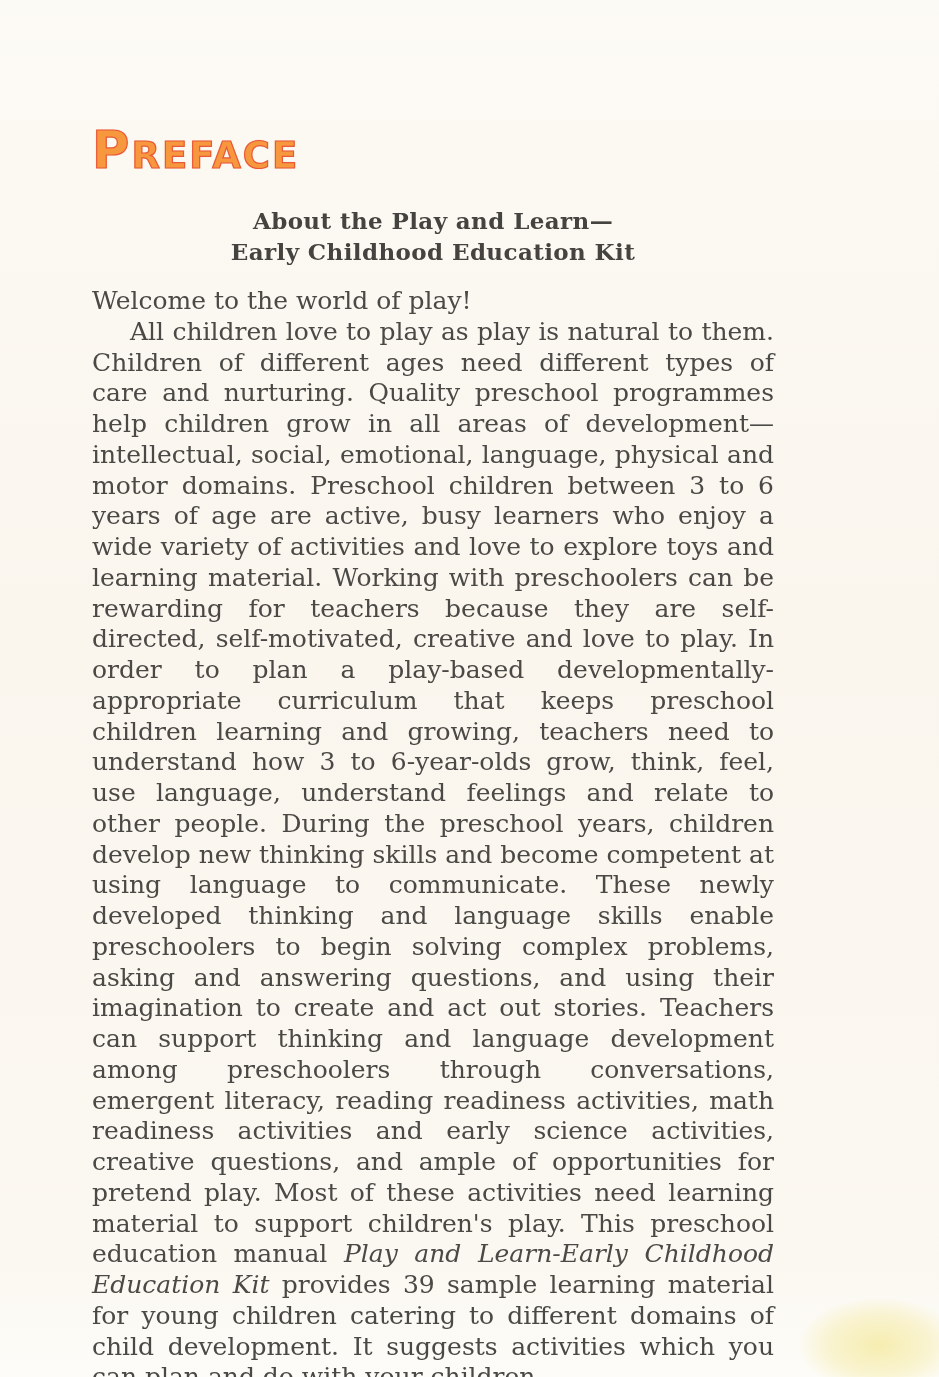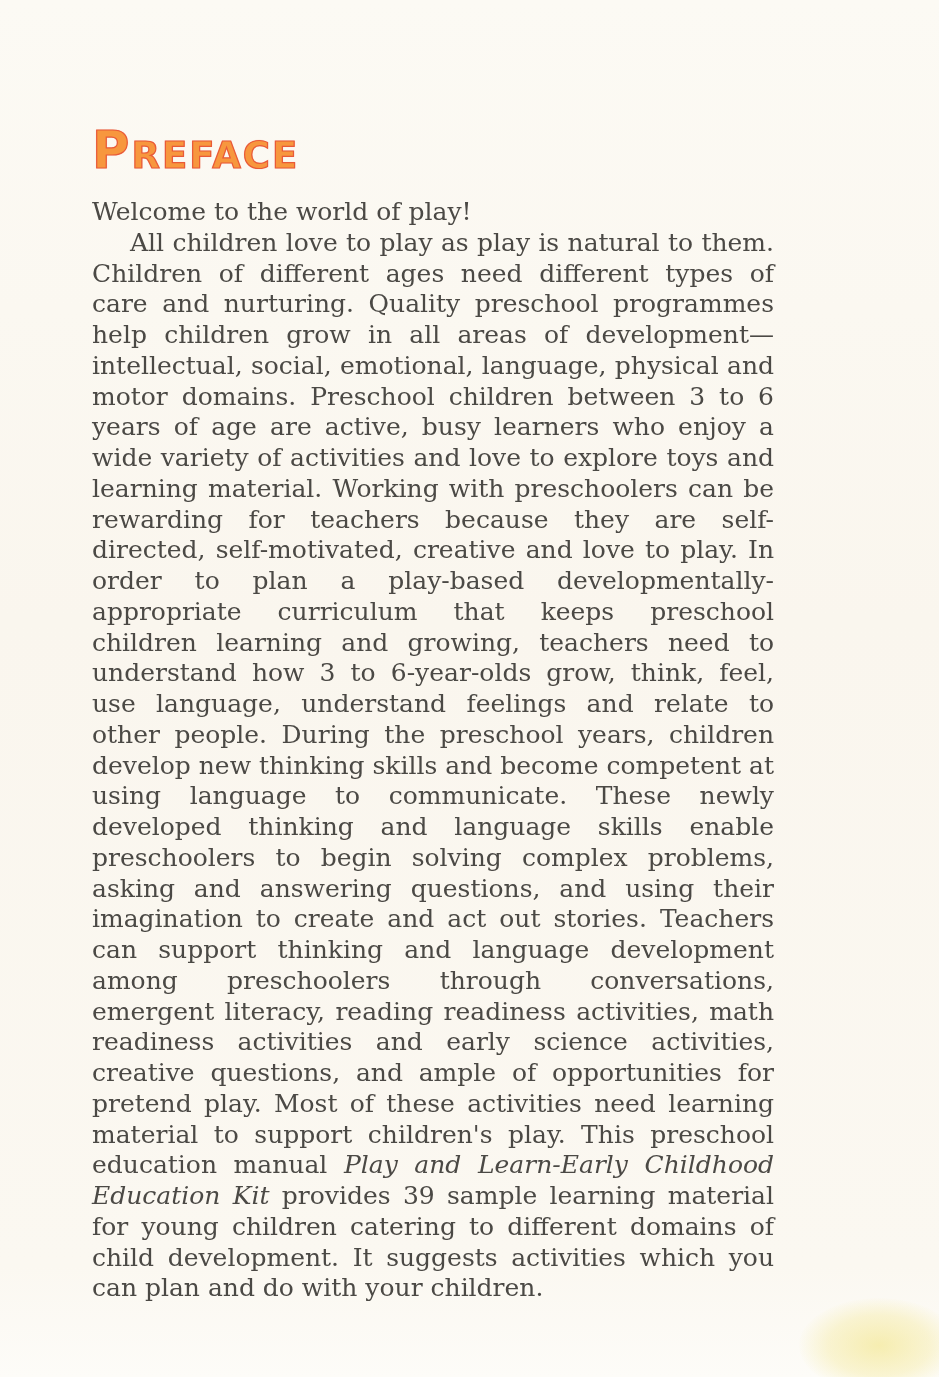--- a/index.html
+++ b/index.html
@@ -74,20 +74,24 @@
   }
 </style>
 </head>
 <body>
 
 <div class="page">
   <div class="column">
 
     <h1 class="title"><span class="cap">P</span><span>REFACE</span></h1>
 
+    <h2 class="subtitle">
+      <span class="sub-line">About the Play and Learn—</span>
+      <span class="sub-line">Early Childhood Education Kit</span>
+    </h2>
 
     <p class="para intro">Welcome to the world of play!</p>
 
     <p class="para main"><span>All children love to play as play is natural to them. Children of different ages need different types of care and nurturing. Quality preschool programmes help children grow in all areas of development—intellectual, social, emotional, language, physical and motor domains. Preschool children between 3 to 6 years of age are active, busy learners who enjoy a wide variety of activities and love to explore toys and learning material. Working with preschoolers can be rewarding for teachers because they are self-directed, self-motivated, creative and love to play. In order to plan a play-based developmentally-appropriate curriculum that keeps preschool children learning and growing, teachers need to understand how 3 to 6-year-olds grow, think, feel, use language, understand feelings and relate to other people. During the preschool years, children develop new thinking skills and become competent at using language to communicate. These newly developed thinking and language skills enable preschoolers to begin solving complex problems, asking and answering questions, and using their imagination to create and act out stories. Teachers can support thinking and language development among preschoolers through conversations, emergent literacy, reading readiness activities, math readiness activities and early science activities, creative questions, and ample of opportunities for pretend play. Most of these activities need learning material to support children's play. This preschool education manual </span><em>Play and Learn-Early Childhood Education Kit</em><span> provides 39 sample learning material for young children catering to different domains of child development. It suggests activities which you can plan and do with your children.</span></p>
 
   </div>
 
   <div class="stain"></div>
 </div>
 

